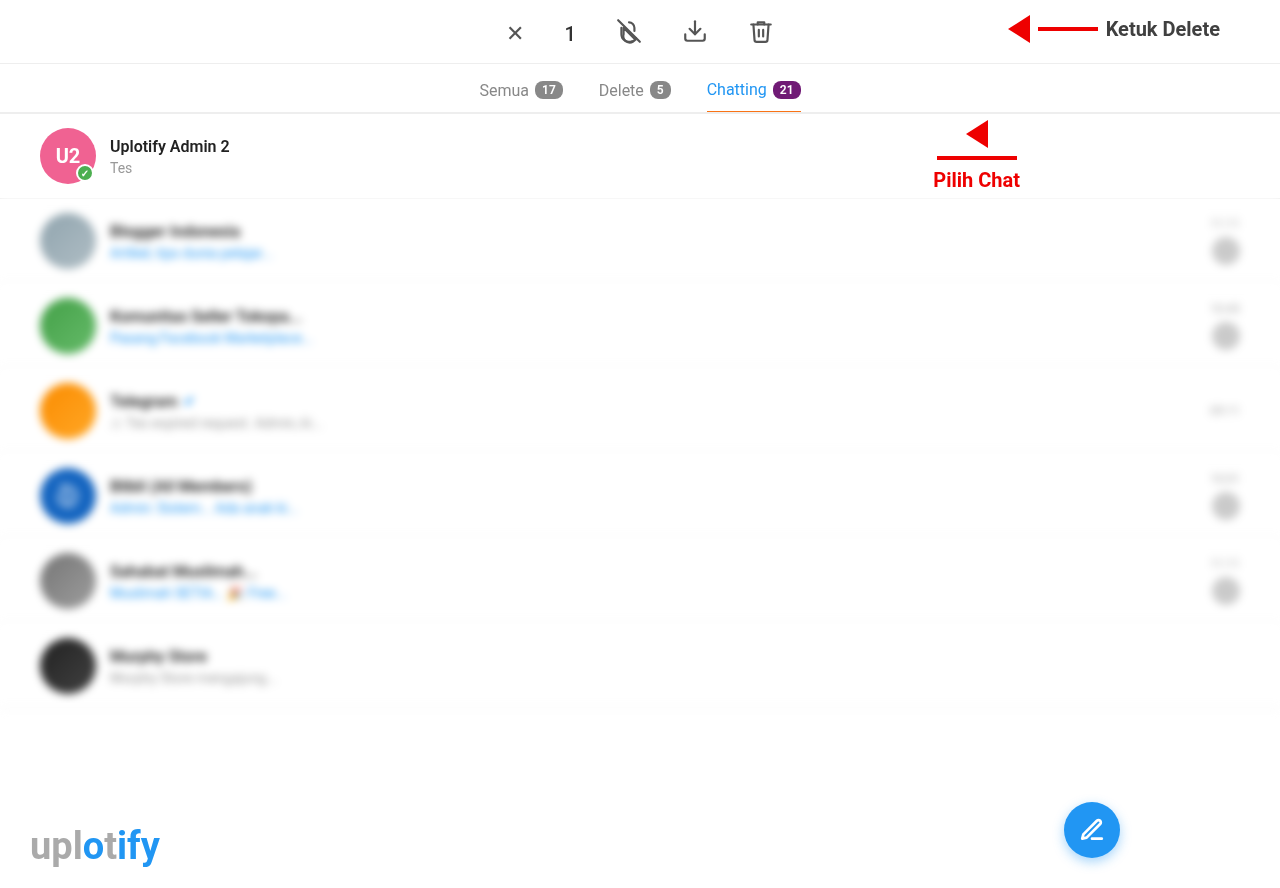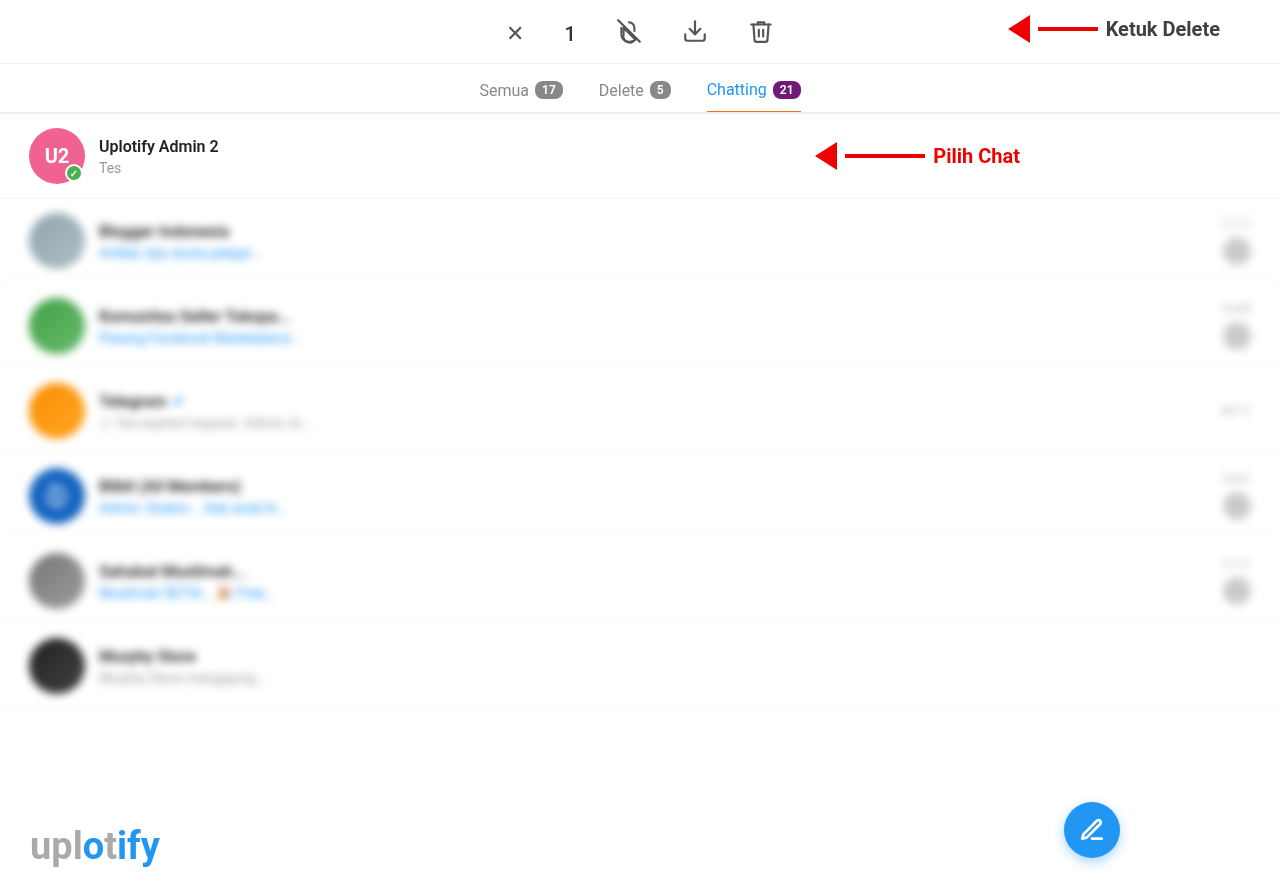--- a/index.html
+++ b/index.html
@@ -96,21 +96,21 @@
       text-align: right;
     }
 
     
     .chat-list {
       padding: 0;
     }
     .chat-item {
       display: flex;
       align-items: center;
-      padding: 14px 29px;
+      padding: 14px 40px;
       border-bottom: 1px solid #f0f0f0;
       cursor: pointer;
       position: relative;
       background: #fff;
     }
     .chat-item:first-child {
       background: #fff;
     }
     .avatar {
       width: 56px;
@@ -296,21 +296,21 @@
       <span>U2</span>
       <div class="online-badge"></div>
     </div>
     <div class="chat-info">
       <div class="chat-name">
         <span>Uplotify Admin 2</span>
       </div>
       <div class="chat-preview">Tes</div>
     </div>
 
-    <div style="position:absolute; right:260px; top:50%; transform:translateY(-50%); display:flex; align-items:center; gap:8px;">
+    <div style="position:absolute; right:260px; top:50%; transform:translateY(-50%); display:flex; align-items:center; gap:8px;flex-direction:column;">
       <div style="width:0;height:0;border-top:14px solid transparent;border-bottom:14px solid transparent;border-right:22px solid #e00;"></div>
       <div style="width:80px;height:4px;background:#e00;"></div>
       <span style="font-size:20px;font-weight:700;color:#e00;white-space:nowrap;">Pilih Chat</span>
     </div>
   </div>
 
   <div class="chat-item blurred">
     <div class="avatar" style="background:#b0bec5; overflow:hidden;">
       <div style="width:100%;height:100%;background:linear-gradient(135deg,#90a4ae,#b0bec5);border-radius:50%;"></div>
     </div>

